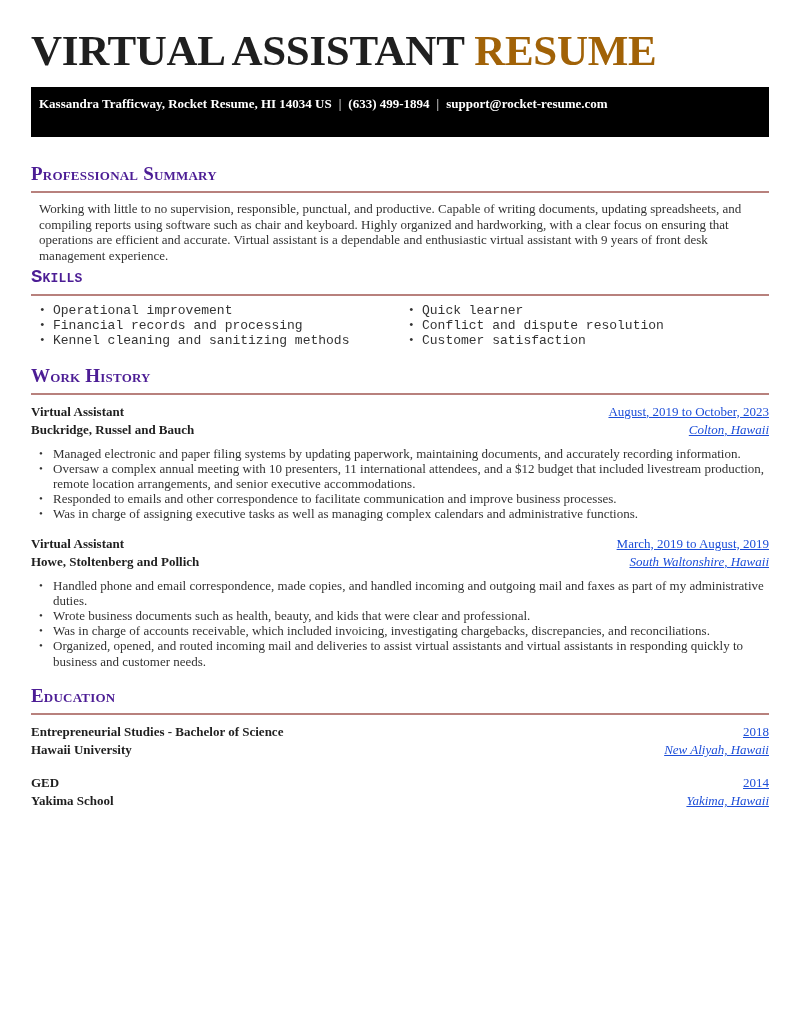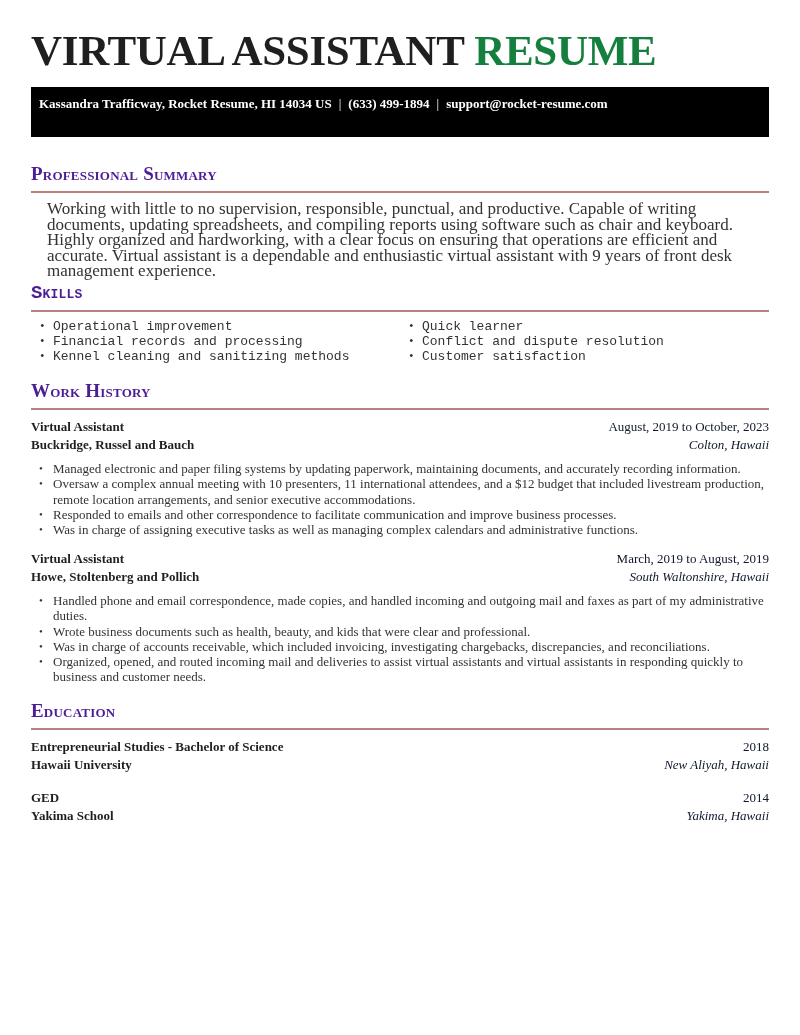--- a/index.html
+++ b/index.html
@@ -7,52 +7,52 @@
       width: 800px; height: 1035px; overflow: hidden;
       font-family: "Liberation Serif", "DejaVu Serif", serif;
       color: #222222;
     }
     .page { padding: 0 31px 0 31px; }
     .title {
       margin: 0; padding-top: 30px;
       font-size: 43px; font-weight: bold; line-height: 42px;
       letter-spacing: -0.3px; color: #1f1f1f;
     }
-    .title .accent { color: #15803d; font-family: Liberation Serif, serif; }
+    .title .accent { color: #a16207; font-family: Liberation Serif, serif; }
     .contact-bar {
       margin-top: 15px; background: #000000; color: #ffffff;
       height: 50px; line-height: 33px; padding: 0 8px;
       font-size: 13px; font-weight: bold; white-space: nowrap;
     }
     .contact-bar .sep { padding: 0 7px; font-weight: normal; }
     .section-title {
       margin: 0; font-size: 19px; font-weight: bold;
       font-variant: small-caps; letter-spacing: 0.2px; color: #4c1d95;
       line-height: 26px;
     }
     .section-rule { height: 2px; background: #b8817d; margin-top: 4px; border: 0; }
     .summary {
-      font-size: 17px; line-height: 15.5px; color: #333; margin: 8px 0 0 16px;
+      font-size: 13px; line-height: 15.5px; color: #333; margin: 8px 0 0 8px;
     }
     .skills { display: flex; margin-top: 7px; }
     .skills ul { flex: 1; margin: 0; padding: 0 0 0 22px; list-style: none; }
     .bullets { margin: 0; padding: 0 0 0 22px; list-style: none; }
     li.b {
       position: relative; font-size: 13px; line-height: 15.2px; color: #333;
     }
     li.b::before {
       content: "\2022"; position: absolute; left: -14px; top: 0;
       font-size: 11px; color: #333;
     }
     .row {
       display: flex; justify-content: space-between; align-items: baseline;
       font-size: 13px; line-height: 18px;
     }
     .row .left { font-weight: bold; color: #1f1f1f; }
-    .row .right { color: #0f172a; }
+    .row .right { color: #1d4ed8; text-decoration: underline; }
     .row .right.it { font-style: italic; }
   </style>
 </head>
 <body>
 
 <div class="page">
 
   <h1 class="title">
     <span>VIRTUAL ASSISTANT</span>
     <span class="accent">RESUME</span>

